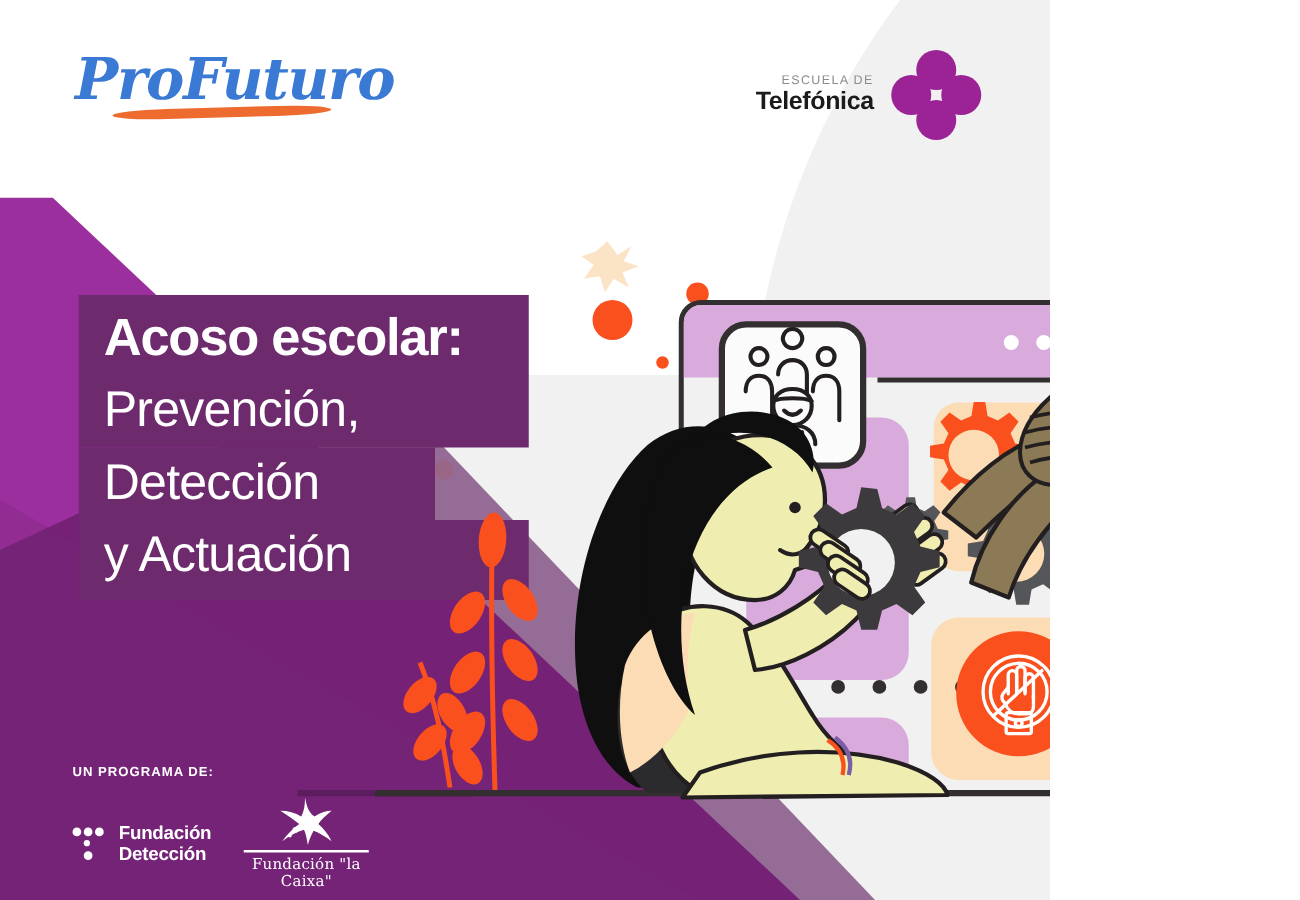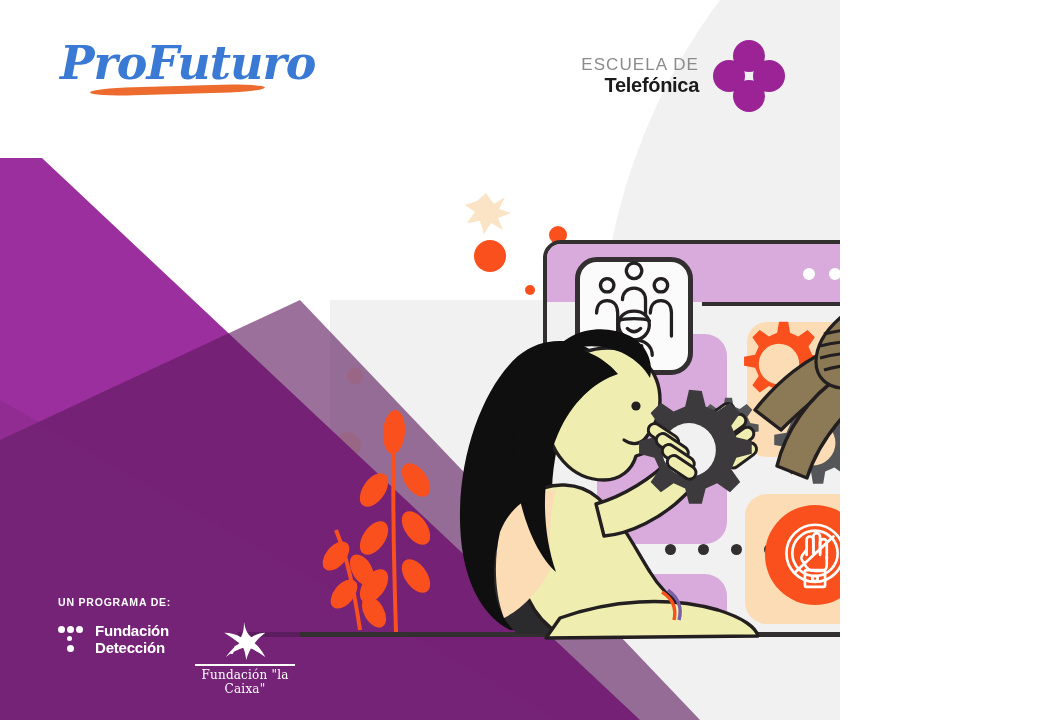--- a/index.html
+++ b/index.html
@@ -50,21 +50,21 @@
     font-family:"DejaVu Serif",serif;font-style:italic;font-weight:700;
     font-size:46px;color:#3a7ad4;letter-spacing:-1px;line-height:50px;
   }
   .logo-profuturo .swoosh{
     position:absolute;left:30px;top:48px;width:175px;height:8px;
     background:#ed6b2e;border-radius:50%/100%;transform:rotate(-1.6deg);
   }
 
   .logo-escuela{position:absolute;right:55px;top:40px;display:flex;align-items:center;gap:14px;}
   .escuela-text{text-align:right;line-height:1.12;}
-  .escuela-top{font-size:17px;letter-spacing:1.1px;color:#8b8b8b;font-weight:400;}
+  .escuela-top{font-size:10px;letter-spacing:1.1px;color:#8b8b8b;font-weight:400;}
   .escuela-main{font-size:20px;font-weight:700;color:#1b1b1b;letter-spacing:-.3px;}
   .flower{position:relative;width:72px;height:72px;}
   .flower i{position:absolute;width:32px;height:32px;border-radius:50%;background:#9b2396;display:block;}
   .flower .p-top{left:20px;top:0;}
   .flower .p-left{left:0;top:20px;}
   .flower .p-right{left:40px;top:20px;}
   .flower .p-bottom{left:20px;top:40px;}
 
   
   .title-wrap{position:absolute;left:63px;top:236px;}
@@ -72,23 +72,23 @@
     display:table;background:#6d2a6d;color:#ffffff;
     padding:2px 16px 4px 20px;box-sizing:border-box;
   }
   .t1{font-size:42px;font-weight:700;letter-spacing:-1px;line-height:52px;padding-top:8px;}
   .t2,.t3,.t4{font-size:40px;font-weight:400;letter-spacing:-.6px;line-height:52px;}
   .t4{padding-bottom:10px;}
   .w-wide{width:360px;}
   .w-narrow{width:285px;}
 
   
-  .footer{position:absolute;left:58px;top:596px;color:#ffffff;}
+  .footer{position:absolute;left:58px;top:612px;color:#ffffff;}
   .footer-label{font-size:10.5px;letter-spacing:.8px;font-weight:600;margin-bottom:14px;}
-  .footer-logos{display:flex;align-items:flex-start;gap:26px;}
+  .footer-logos{display:flex;align-items:center;gap:26px;}
   .ft-logo{display:flex;align-items:center;gap:9px;}
   .ft-dots{position:relative;width:28px;height:30px;}
   .ft-dots i{position:absolute;width:7px;height:7px;border-radius:50%;background:#fff;}
   .ft-dots .d1{left:0;top:2px;} .ft-dots .d2{left:9px;top:2px;} .ft-dots .d3{left:18px;top:2px;}
   .ft-dots .d4{left:9px;top:12px;width:5px;height:5px;} .ft-dots .d5{left:9px;top:21px;}
   .ft-name{font-size:15px;font-weight:700;line-height:17px;letter-spacing:-.2px;}
   .caixa{position:relative;width:100px;}
   .caixa-star{position:relative;height:40px;}
   .caixa-star .s{position:absolute;left:26px;top:0;width:46px;height:38px;}
   .caixa-rule{width:100px;height:1.5px;background:#fff;margin:2px 0 2px;}
@@ -397,20 +397,26 @@
       <div class="escuela-main">Telefónica</div>
     </div>
     <div class="flower">
       <i class="p-top"></i>
       <i class="p-left"></i>
       <i class="p-right"></i>
       <i class="p-bottom"></i>
     </div>
   </div>
 
+  <div class="title-wrap">
+    <div class="title-line t1 w-wide">Acoso escolar:</div>
+    <div class="title-line t2 w-wide">Prevención,</div>
+    <div class="title-line t3 w-narrow">Detección</div>
+    <div class="title-line t4 w-wide">y Actuación</div>
+  </div>
 
   <div class="footer">
     <div class="footer-label">UN PROGRAMA DE:</div>
     <div class="footer-logos">
 
       <div class="ft-logo">
         <div class="ft-dots">
           <i class="d1"></i>
           <i class="d2"></i>
           <i class="d3"></i>

